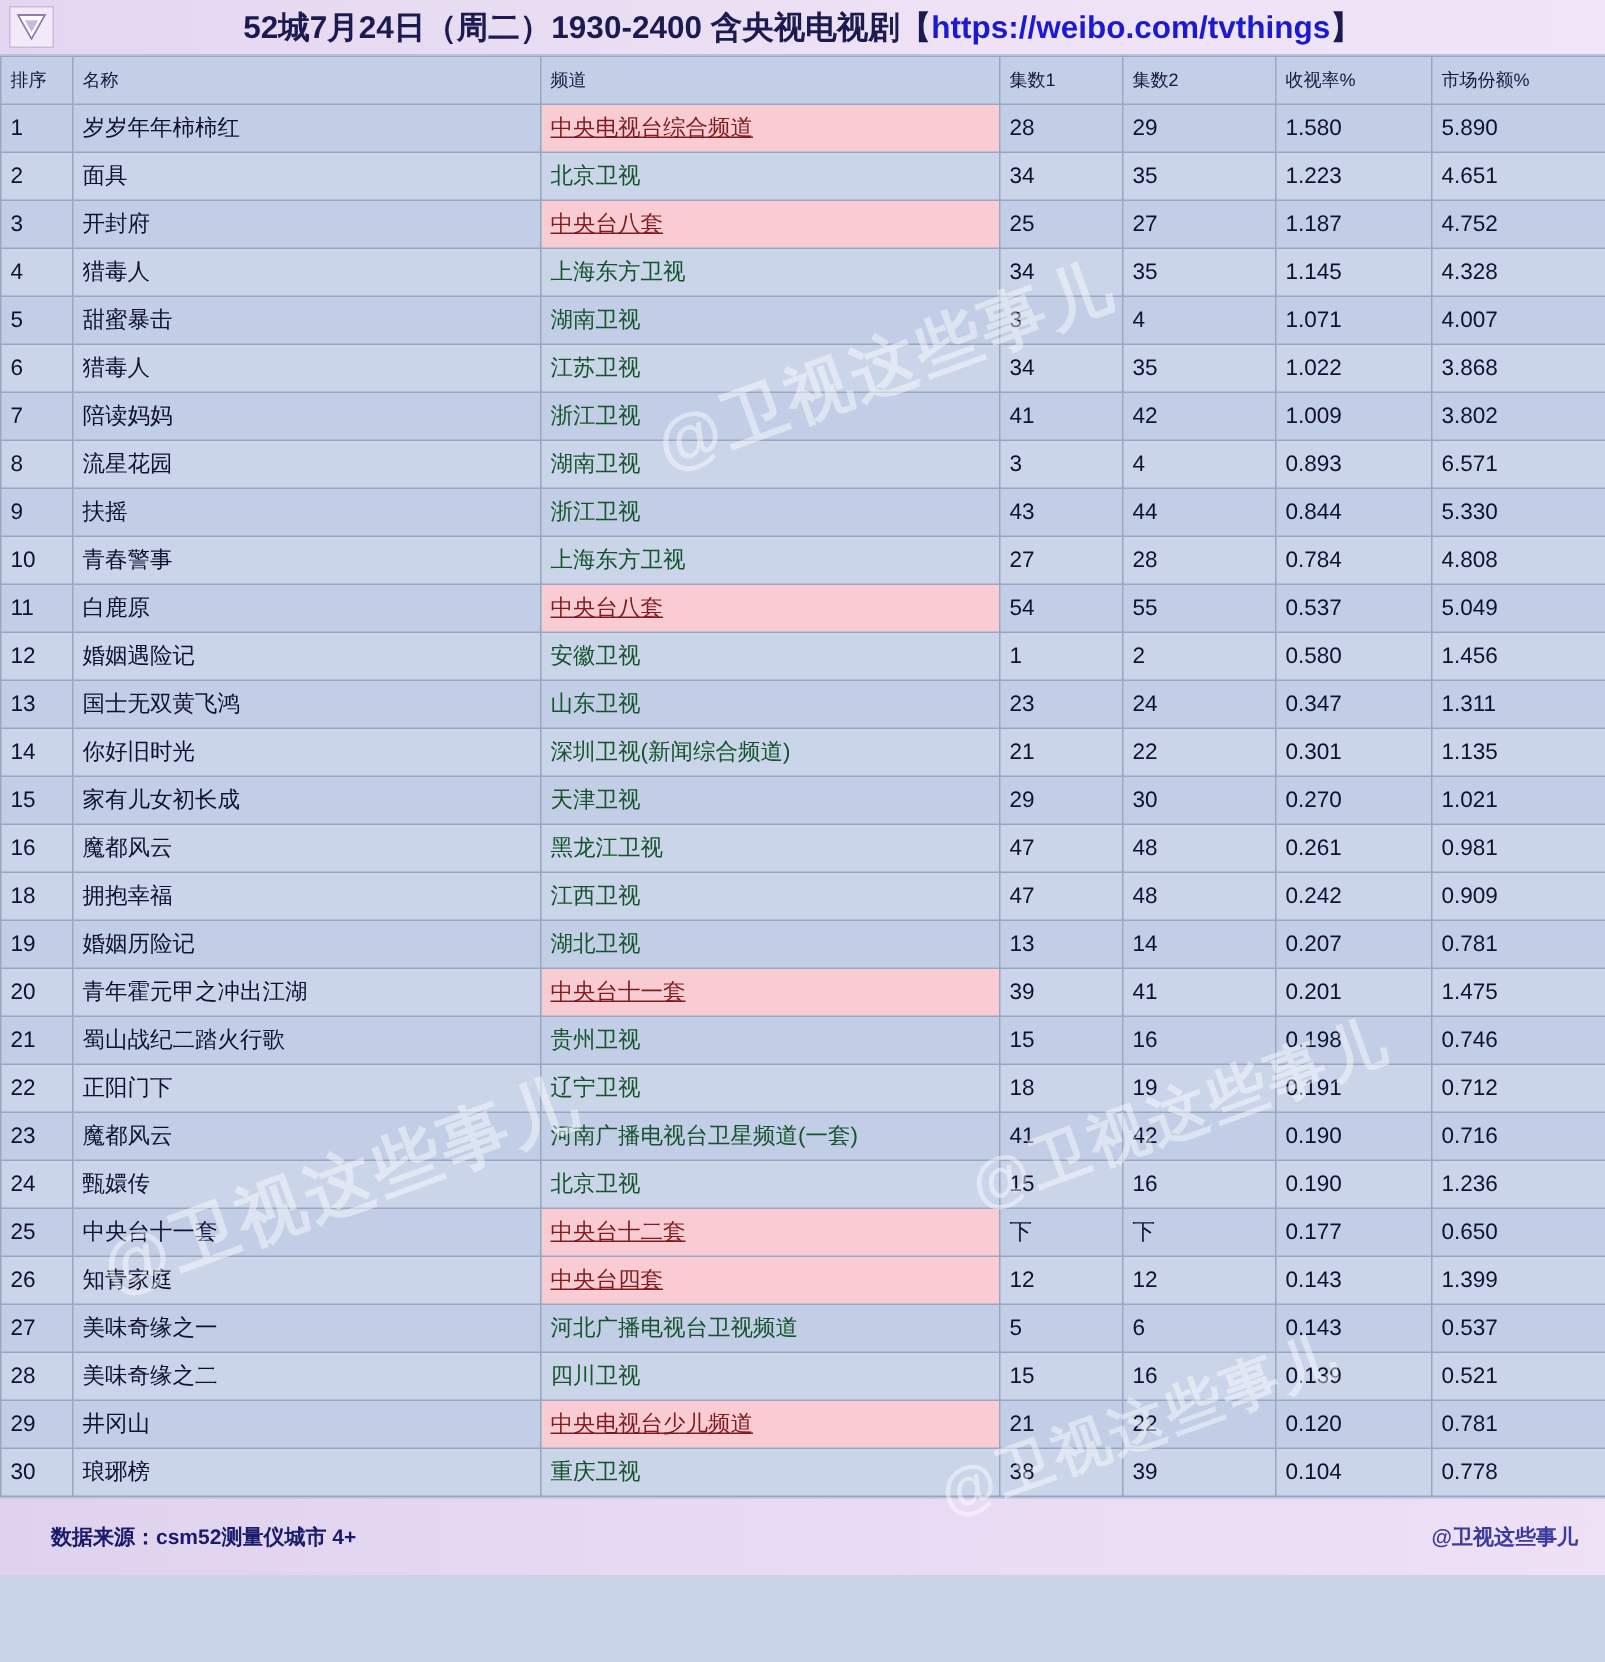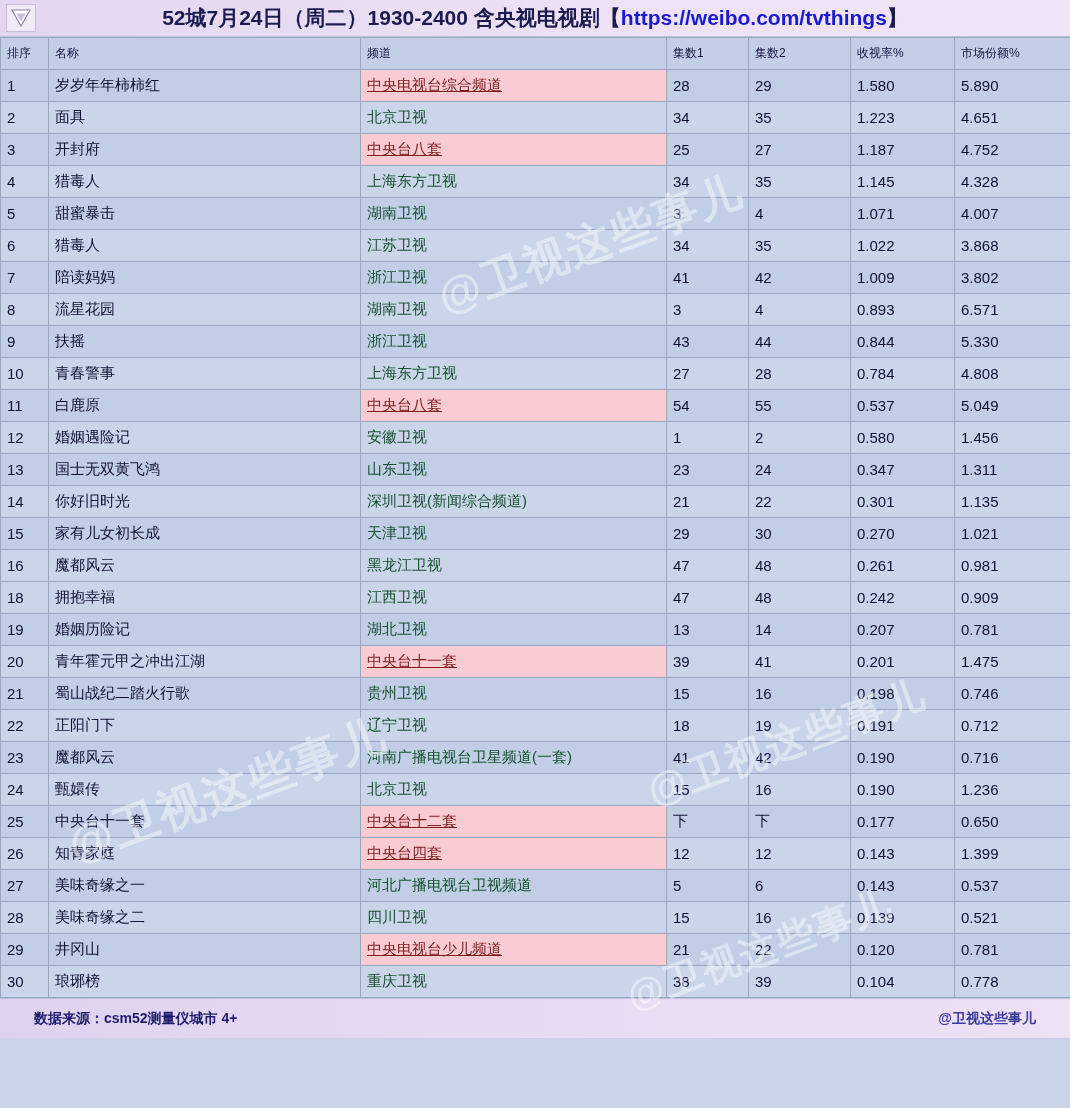--- a/index.html
+++ b/index.html
@@ -88,27 +88,27 @@
   col.c-name { width: 312px; }
   col.c-chan { width: 306px; }
   col.c-ep1 { width: 82px; }
   col.c-ep2 { width: 102px; }
   col.c-rate { width: 104px; }
   col.c-share { width: 116px; }
 
   
   .footer {
     position: relative;
-    height: 40px;
+    height: 52px;
     background: linear-gradient(to right, #dfd2ee 0%, #e6d9f2 40%, #eee1f6 100%);
     display: flex;
     align-items: center;
     justify-content: space-between;
     border-top: 1px solid #b9c3da;
-    padding: 0 34px 0 34px;
+    padding: 0 18px 0 34px;
     box-sizing: border-box;
   }
   .footer .source {
     font-size: 14px;
     font-weight: bold;
     color: #1b1b6b;
   }
   .footer .handle {
     font-size: 14px;
     font-weight: bold;

